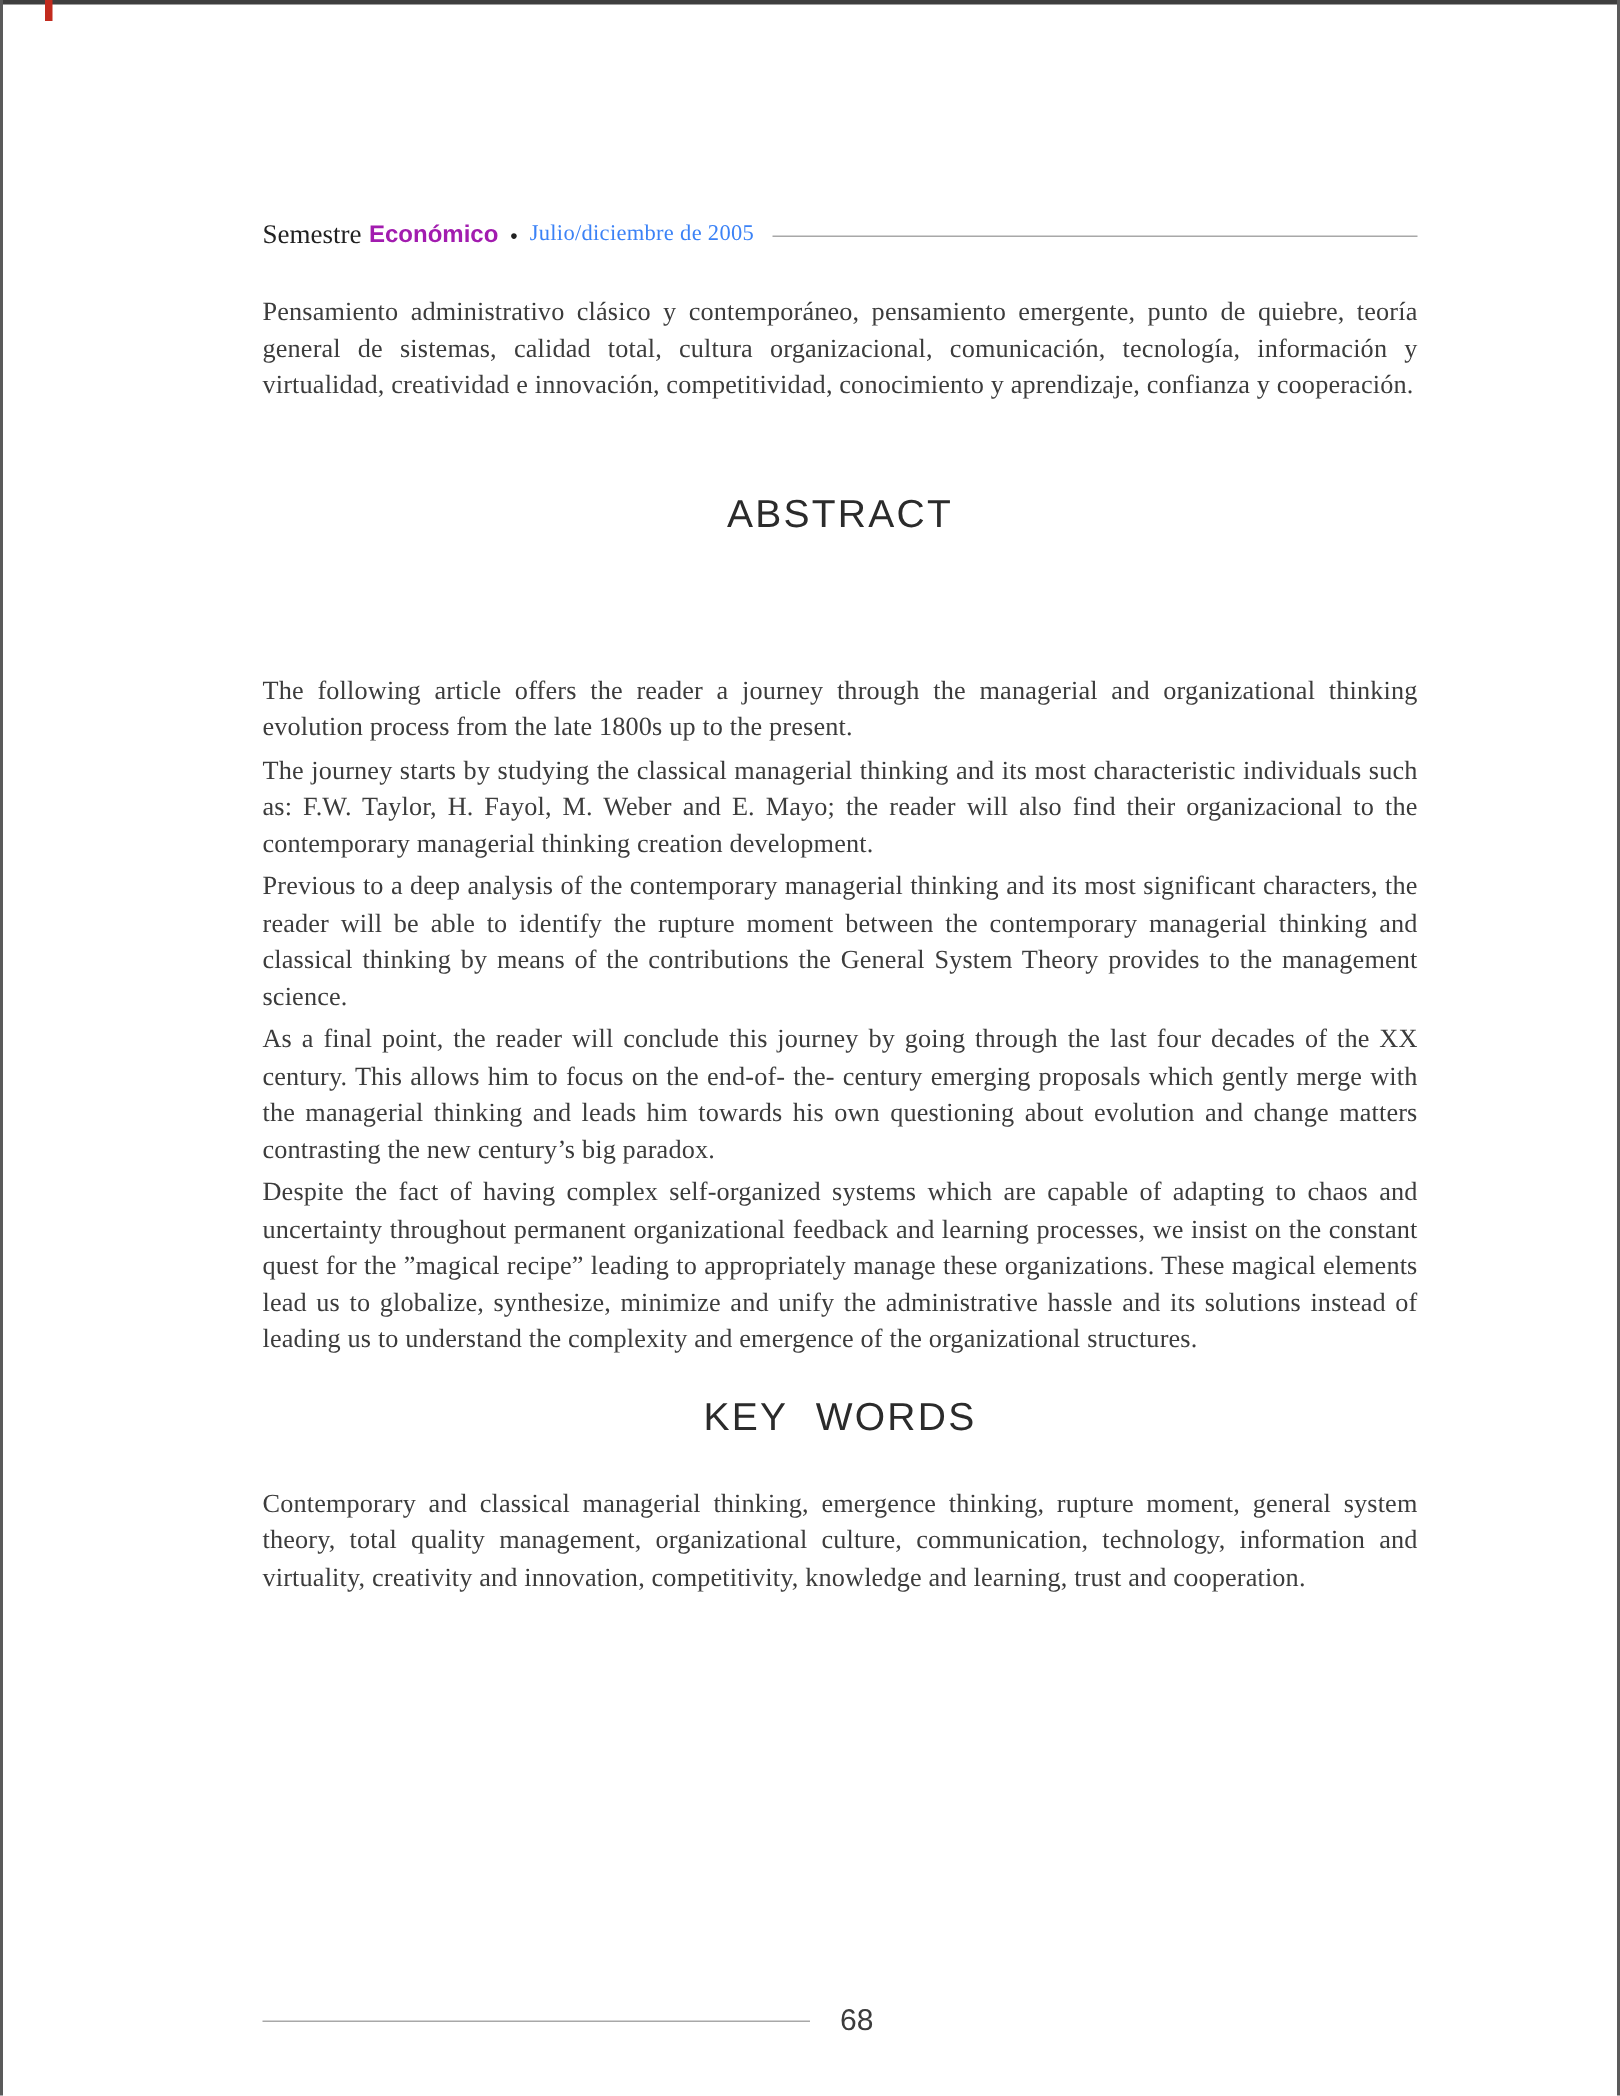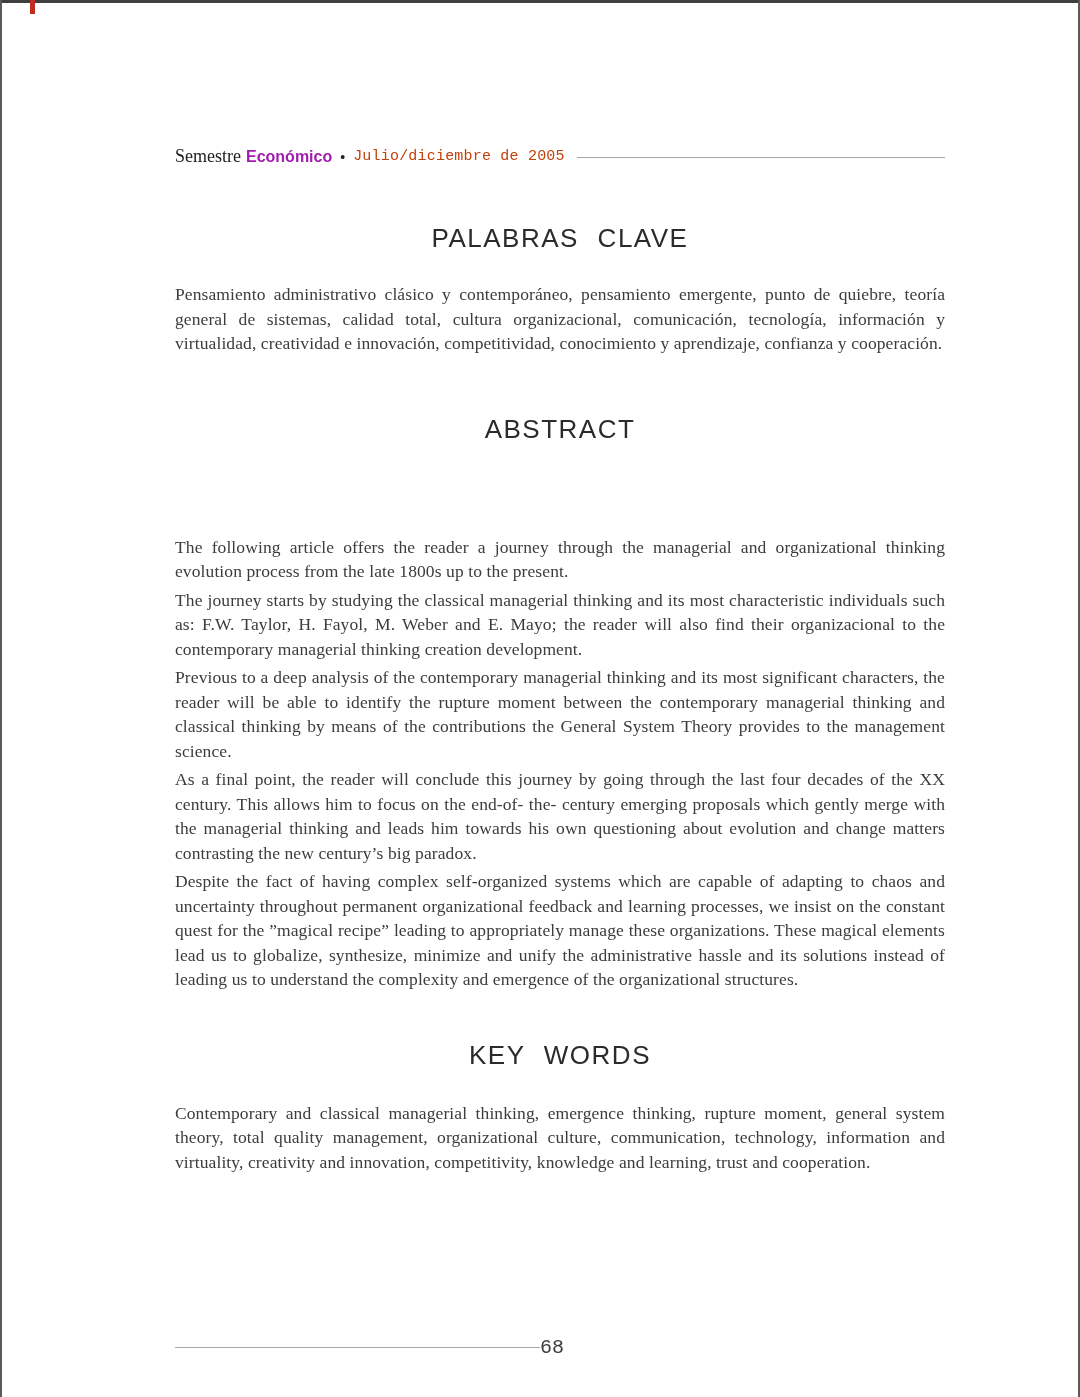--- a/index.html
+++ b/index.html
@@ -52,23 +52,23 @@
     color: #a21caf;
     margin-left: 5px;
   }
   .h-bullet {
     font-family: "Liberation Sans", sans-serif;
     font-size: 14px;
     color: #222;
     margin: 0 8px;
   }
   .h-issue {
-    font-family: Liberation Mono, monospace;
+    font-family: Liberation Serif, serif;
     font-size: 15px;
-    color: #c2410c;
+    color: #3b82f6;
     letter-spacing: 0.2px;
   }
   .h-rule {
     flex: 1;
     height: 1px;
     background: #a8a8a8;
     margin-left: 12px;
     position: relative;
     top: 1px;
   }
@@ -76,21 +76,21 @@
     font-family: "Liberation Sans", sans-serif;
     font-weight: normal;
     font-size: 26px;
     letter-spacing: 1.5px;
     word-spacing: 10px;
     color: #2b2b2b;
     text-align: center;
   }
   .title-palabras { margin-top: 56px; }
   .title-abstract { margin-top: 58px; }
-  .title-keywords { margin-top: 48px; }
+  .title-keywords { margin-top: 24px; }
   p.body-text {
     font-size: 17.5px;
     line-height: 24.5px;
     text-align: justify;
     color: #3c3c3c;
     letter-spacing: 0.1px;
   }
   .palabras-body { margin-top: 28px; }
   .abstract-block { margin-top: 90px; }
   .abstract-block p.body-text { margin-bottom: 4px; }
@@ -102,23 +102,24 @@
     width: 770px;
     display: flex;
     align-items: center;
   }
   .f-rule {
     width: 365px;
     height: 1px;
     background: #a8a8a8;
   }
   .f-num {
-    font-family: Liberation Mono, monospace;
+    font-family: Liberation Sans, sans-serif;
     font-size: 20px;
     color: #3c3c3c;
+    margin-left: 20px;
   }
 </style>
 </head>
 <body>
 
 <div class="page">
 
   <div class="frame-top"></div>
   <div class="frame-left"></div>
   <div class="frame-right"></div>
@@ -127,21 +128,20 @@
   <div class="content">
 
     <div class="running-header">
       <span class="h-italic">Semestre</span>
       <span class="h-bold">Económico</span>
       <span class="h-bullet">•</span>
       <span class="h-issue">Julio/diciembre de 2005</span>
       <span class="h-rule"></span>
     </div>
 
-    <h1 class="sec-title title-palabras">PALABRAS CLAVE</h1>
 
     <p class="body-text palabras-body">Pensamiento administrativo clásico y contemporáneo, pensamiento emergente, punto de quiebre, teoría general de sistemas, calidad total, cultura organizacional, comunicación, tecnología, información y virtualidad, creatividad e innovación, competitividad, conocimiento y aprendizaje, confianza y cooperación.</p>
 
     <h1 class="sec-title title-abstract">ABSTRACT</h1>
 
     <div class="abstract-block">
       <p class="body-text">The following article offers the reader a journey through the managerial and organizational thinking evolution process from the late 1800s up to the present.</p>
       <p class="body-text">The journey starts by studying the classical managerial thinking and its most characteristic individuals such as: F.W. Taylor, H. Fayol, M. Weber and E. Mayo; the reader will also find their organizacional to the contemporary managerial thinking creation development.</p>
       <p class="body-text">Previous to a deep analysis of the contemporary managerial thinking and its most significant characters, the reader will be able to identify the rupture moment between the contemporary managerial thinking and classical thinking by means of the contributions the General System Theory provides to the management science.</p>
       <p class="body-text">As a final point, the reader will conclude this journey by going through the last four decades of the XX century. This allows him to focus on the end-of- the- century emerging proposals which gently merge with the managerial thinking and leads him towards his own questioning about evolution and change matters contrasting the new century’s big paradox.</p>

